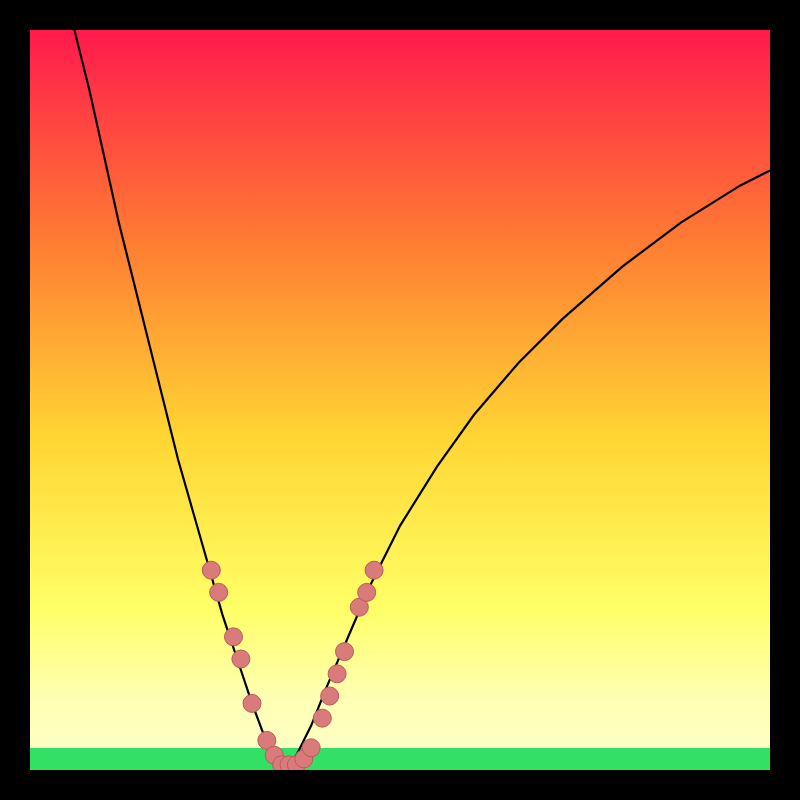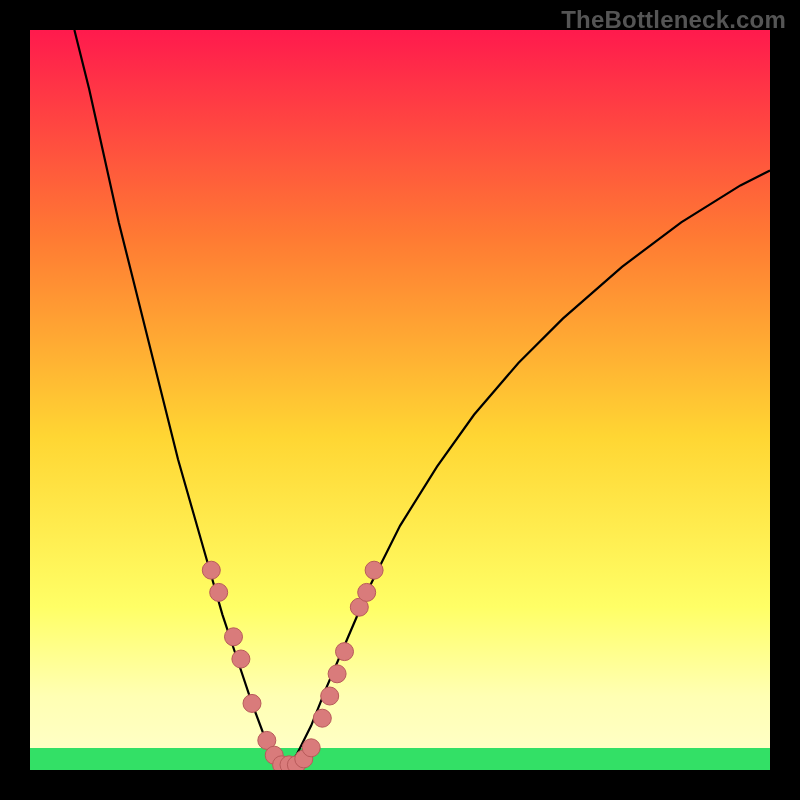--- a/index.html
+++ b/index.html
@@ -76,14 +76,13 @@
           <circle cx="292.3" cy="688.2" r="9" fill="#d97b7b" stroke="#b85a5a" stroke-width="1"></circle>
           <circle cx="299.7" cy="666.0" r="9" fill="#d97b7b" stroke="#b85a5a" stroke-width="1"></circle>
           <circle cx="307.1" cy="643.8" r="9" fill="#d97b7b" stroke="#b85a5a" stroke-width="1"></circle>
           <circle cx="314.5" cy="621.6" r="9" fill="#d97b7b" stroke="#b85a5a" stroke-width="1"></circle>
           <circle cx="329.3" cy="577.2" r="9" fill="#d97b7b" stroke="#b85a5a" stroke-width="1"></circle>
           <circle cx="336.7" cy="562.4" r="9" fill="#d97b7b" stroke="#b85a5a" stroke-width="1"></circle>
           <circle cx="344.1" cy="540.2" r="9" fill="#d97b7b" stroke="#b85a5a" stroke-width="1"></circle>
         </g>
     </svg>
   </div>
-  <div class="watermark">TheBottleneck.com</div>
 </div>
 
 </body></html>

